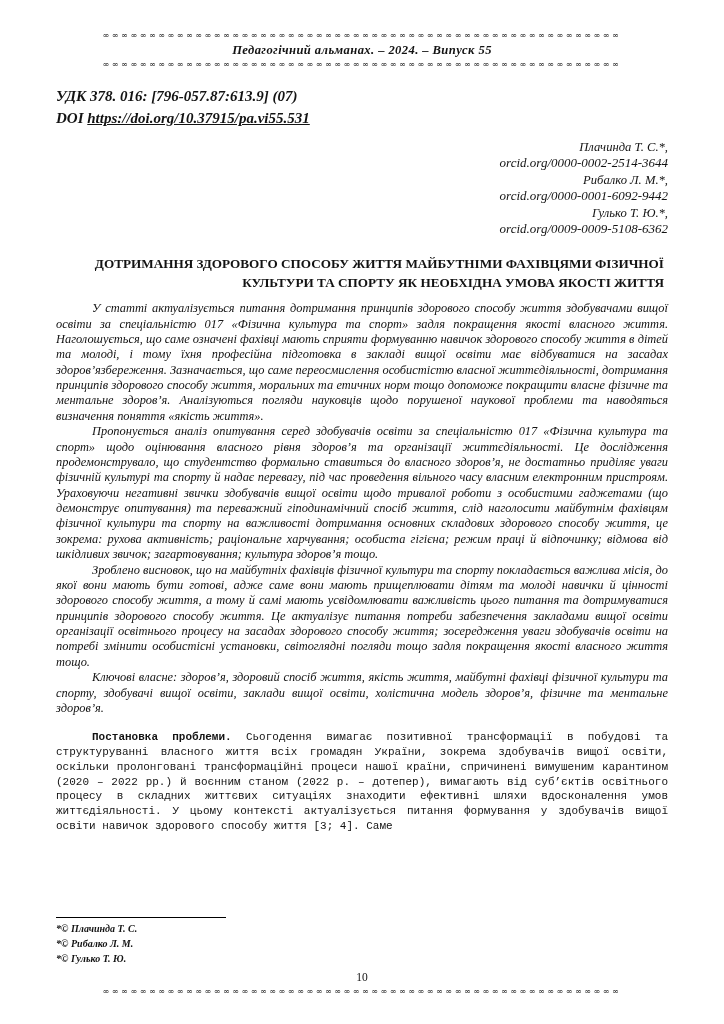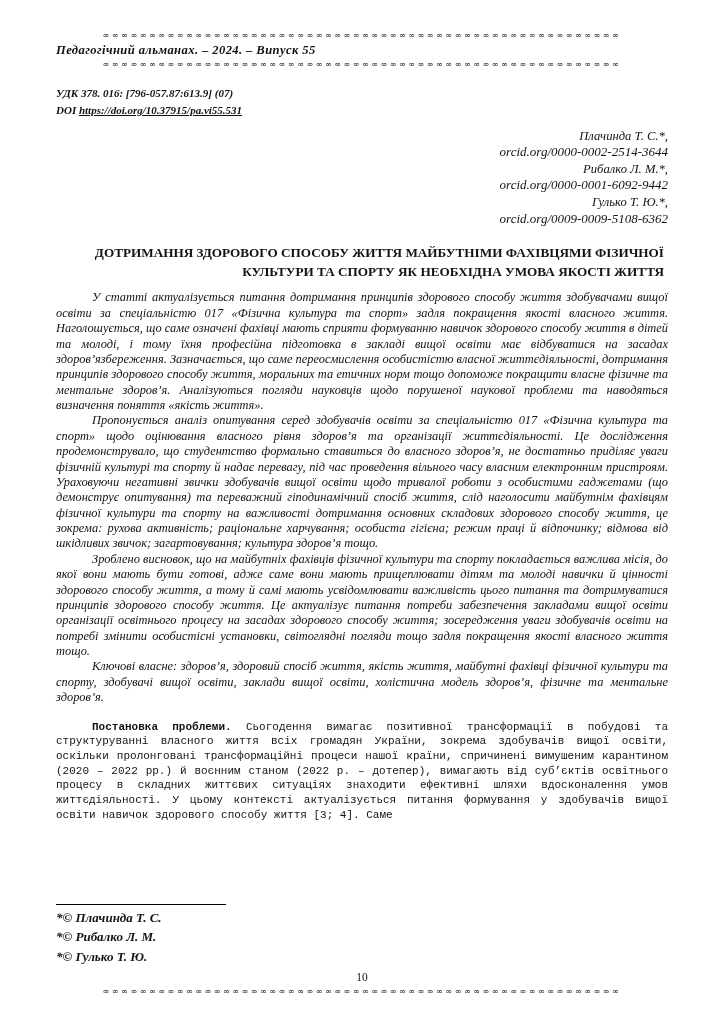--- a/index.html
+++ b/index.html
@@ -21,27 +21,28 @@
     font-family: "DejaVu Sans", sans-serif;
     font-size: 8px;
     line-height: 1.5;
     letter-spacing: 2.6px;
     white-space: nowrap;
     overflow: hidden;
     text-align: center;
     color: #1c1c1c;
   }
   .journal-line {
+    text-align: center;
     font-weight: bold;
     font-style: italic;
     font-size: 12.6px;
     letter-spacing: 0.4px;
     margin: 1px 0;
   }
-  .meta { margin-top: 15px; font-size: 11px; line-height: 1.35; }
+  .meta { margin-top: 15px; font-size: 15px; line-height: 1.35; }
   .udk { font-weight: bold; font-style: italic; }
   .doi-line { font-weight: bold; font-style: italic; margin-top: 2px; }
   .doi-line a { color: #131313; text-decoration: underline; text-align: right; }
   .authors { text-align: right; margin-top: 10px; font-size: 12.6px; line-height: 1.3; }
   .author-name { font-weight: normal; font-style: italic; }
   .author-orcid { font-style: italic; font-size: 13px; }
   .article-title {
     text-align: right;
     font-weight: bold;
     font-size: 13.2px;
@@ -66,21 +67,21 @@
   }
   .bodytext b { font-weight: bold; }
   .footer-group { margin-top: auto; }
   .footnote-rule {
     width: 170px;
     height: 0;
     border-top: 1.2px solid #000;
     margin: 14px 0 3px 0;
   }
   .footnotes {
-    font-size: 13px;
+    font-size: 10px;
     font-style: italic;
     font-weight: bold;
     line-height: 1.5;
   }
   .page-number { text-align: center; font-size: 11.5px; margin: 5px 0 3px 0; }
 </style>
 </head>
 <body>
 
 <div class="page">

